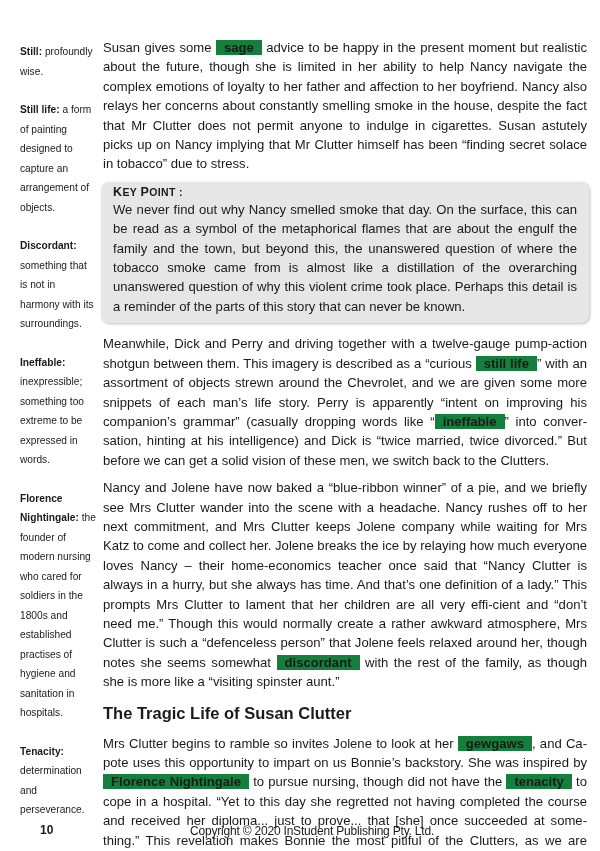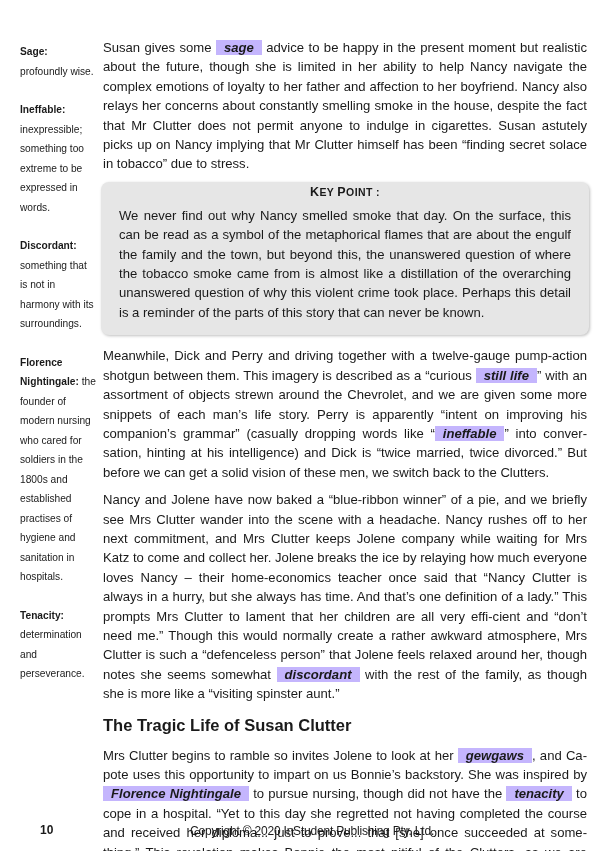--- a/index.html
+++ b/index.html
@@ -5,47 +5,51 @@
   html, body { margin: 0; padding: 0; background: #ffffff; }
   body { width: 600px; height: 851px; position: relative; overflow: hidden;
          font-family: "Liberation Sans", sans-serif; color: #1a1a1a; }
   .sidebar { position: absolute; left: 20px; top: 42px; width: 76px;
              font-size: 10.2px; line-height: 19.5px; }
   .gloss { margin-bottom: 19px; }
   .gloss .term { font-weight: bold; }
   .main { position: absolute; left: 103px; top: 38px; width: 484px;
           font-size: 13.1px; line-height: 19.4px; }
   .main p { margin: 0 0 8px 0; text-align: justify; }
-  .hl { font-weight: bold; background: #c4b5fd; padding: 0 8px; font-style: italic; }
+  .hl { font-weight: bold; background: #15803d; padding: 0 8px; }
   .keypoint { background: #e6e6e6; border-radius: 8px; margin: 0 -2px 11px -2px;
               padding: 3px 12px 7px 12px; box-shadow: 1px 1px 3px rgba(0,0,0,0.25); }
   .keypoint .kp-label { font-weight: bold; font-size: 10.5px; font-variant: small-caps;
-                        letter-spacing: 0.4px; line-height: 15px; text-align: center; }
+                        letter-spacing: 0.4px; line-height: 15px; }
   .keypoint .kp-label .big { font-size: 12.5px; }
-  .keypoint p { margin: 6px; text-align: justify; }
+  .keypoint p { margin: 0; text-align: justify; }
   h2.section { font-size: 16.5px; font-weight: bold; margin: 11px 0 11px 0; line-height: 20px; }
   .footer { position: absolute; top: 823px; left: 0; width: 600px; height: 16px; font-size: 10.5px; }
   .page-num { position: absolute; left: 40px; top: 0; font-weight: bold; font-size: 12px; }
   .copyright { position: absolute; left: 190px; top: 1px; font-size: 12px; letter-spacing: -0.2px; }
 </style>
 </head>
 <body>
 
 <div class="sidebar">
   <div class="gloss">
-    <span class="term">Sage:</span>
+    <span class="term">Still:</span>
     <span>profoundly wise.</span>
+  </div>
+  <div class="gloss">
+    <span class="term">Still life:</span>
+    <span>a form of painting designed to capture an arrangement of objects.</span>
+  </div>
+  <div class="gloss">
+    <span class="term">Discordant:</span>
+    <span>something that is not in harmony with its surroundings.</span>
   </div>
   <div class="gloss">
     <span class="term">Ineffable:</span>
     <span>inexpressible; something too extreme to be expressed in words.</span>
-  </div>
-  <div class="gloss">
-    <span class="term">Discordant:</span>
-    <span>something that is not in harmony with its surroundings.</span>
   </div>
   <div class="gloss">
     <span class="term">Florence Nightingale:</span>
     <span>the founder of modern nursing who cared for soldiers in the 1800s and established practises of hygiene and sanitation in hospitals.</span>
   </div>
   <div class="gloss">
     <span class="term">Tenacity:</span>
     <span>determination and perseverance.</span>
   </div>
 </div>

